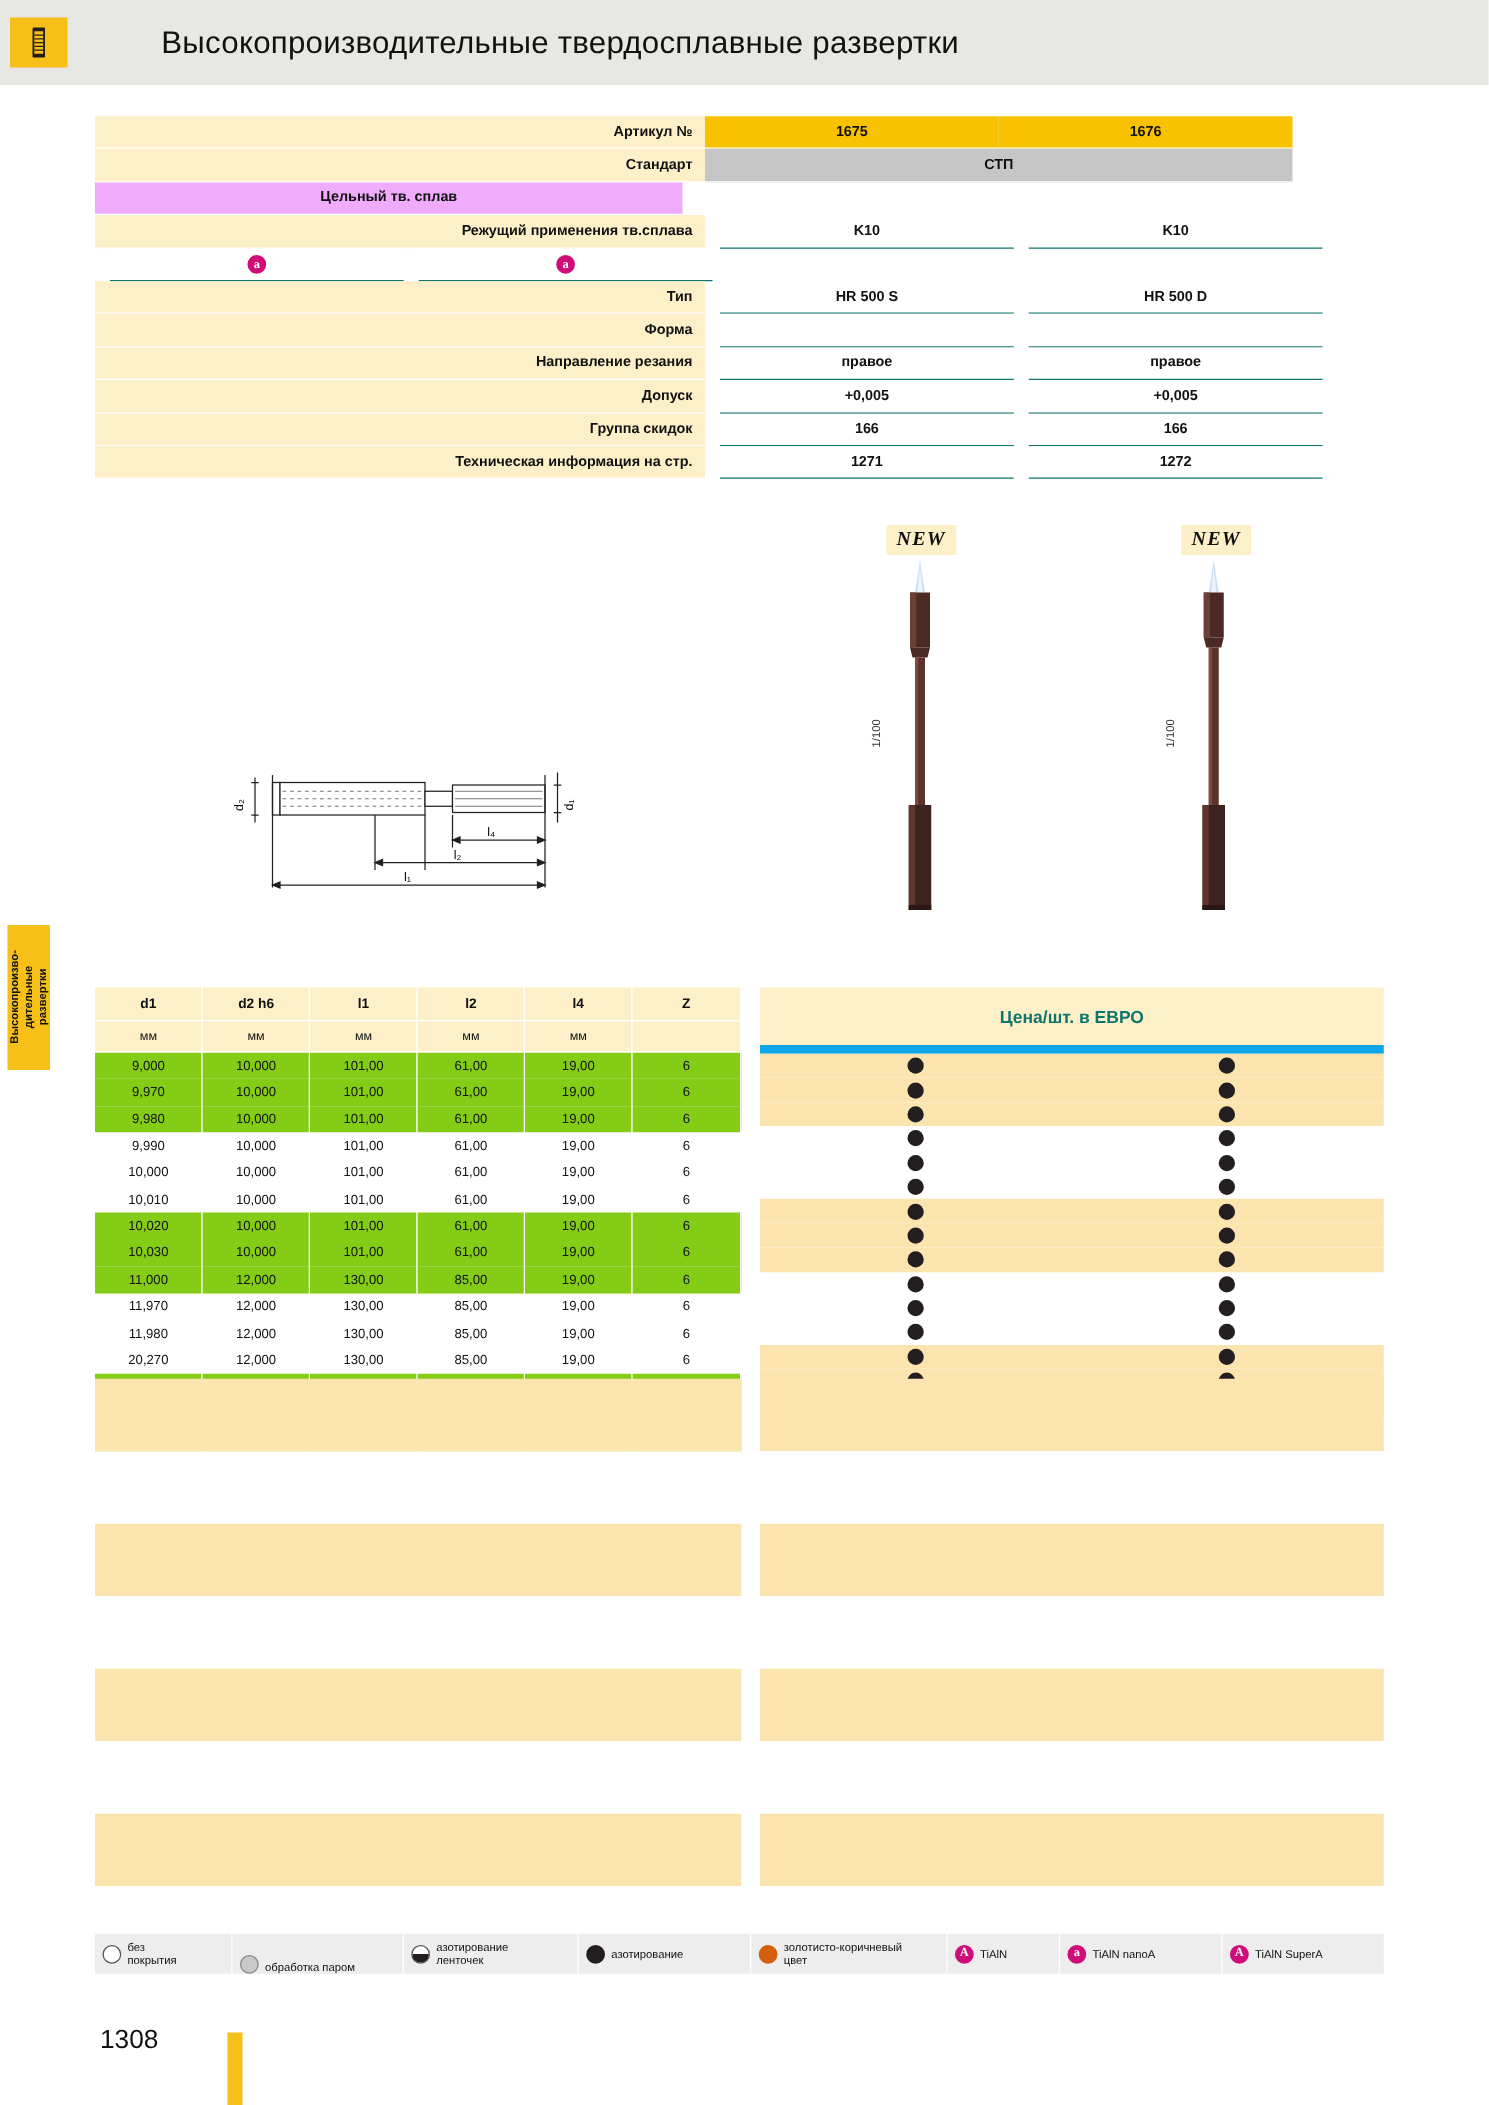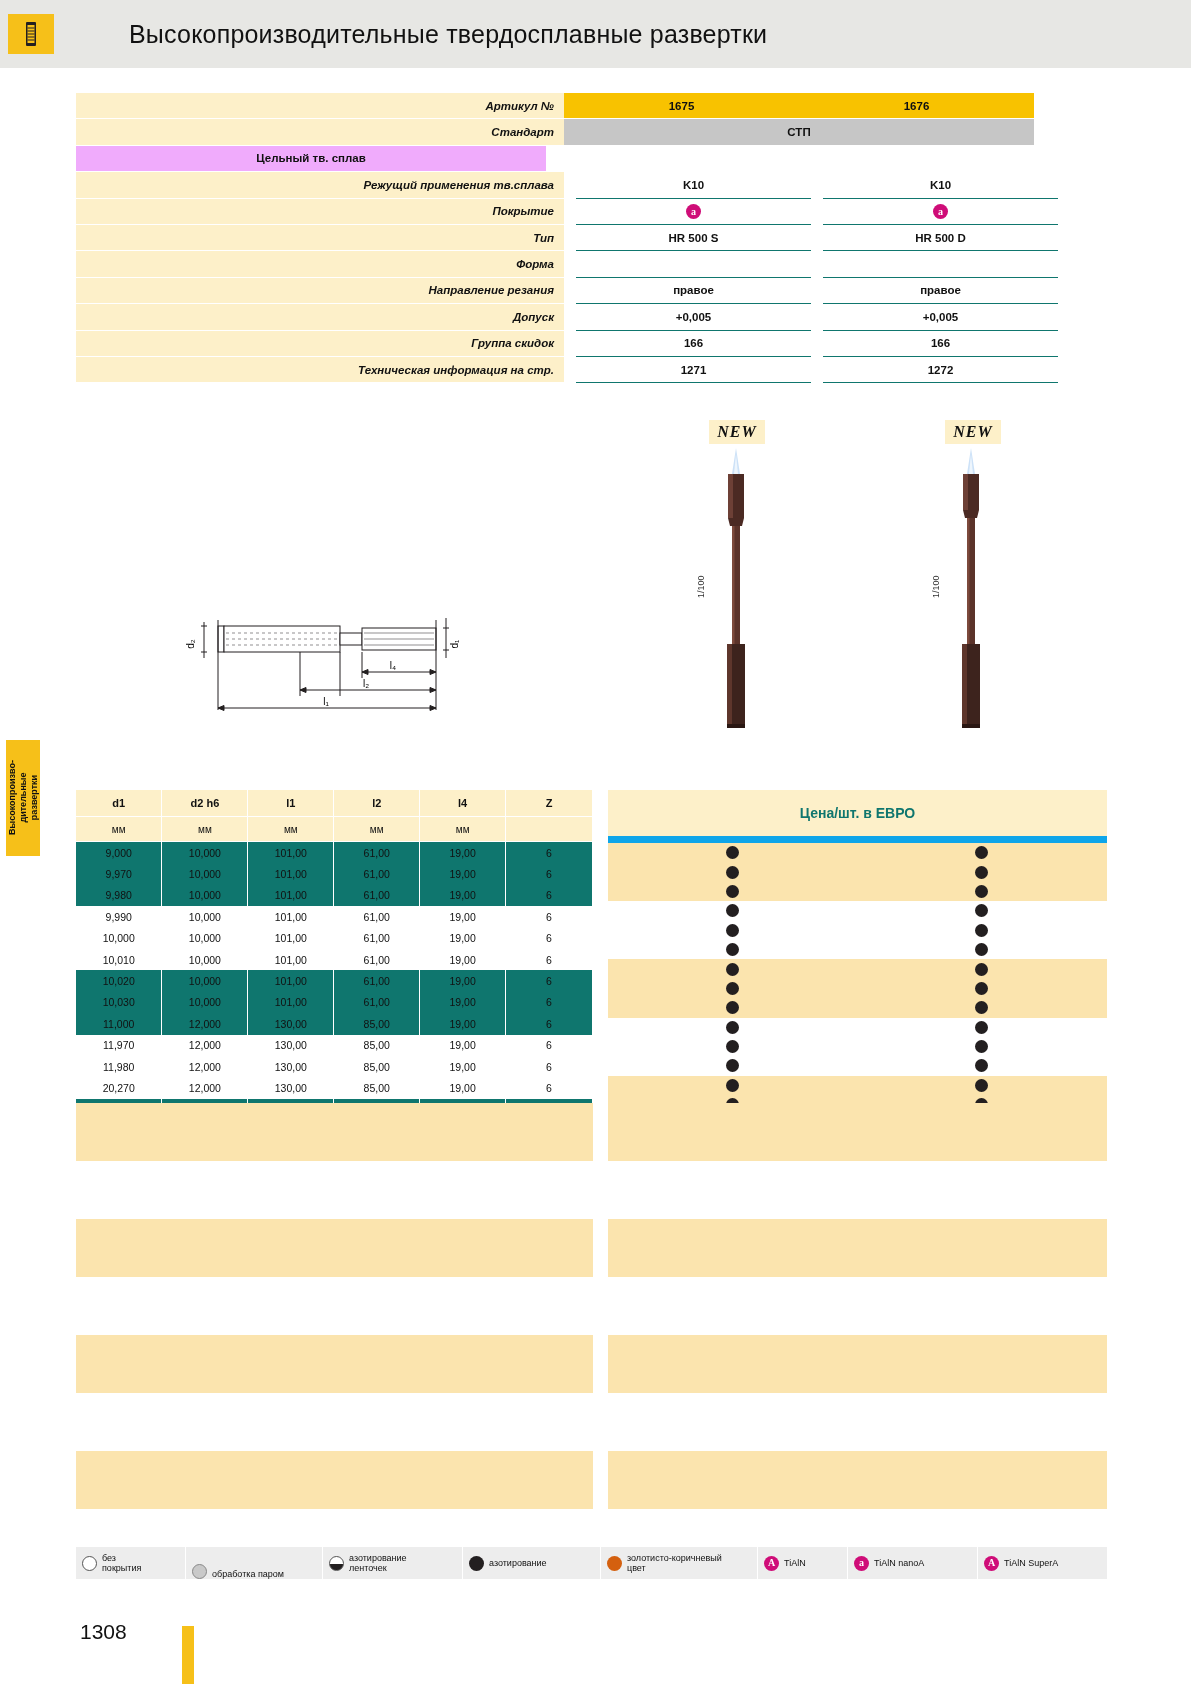--- a/index.html
+++ b/index.html
@@ -48,21 +48,20 @@
     position:absolute;left:76px;top:93px;width:1031px;
   }
   .spec-row{display:flex;height:26.4px;align-items:stretch;}
   .spec-label{
     width:488px;box-sizing:border-box;
     padding-right:10px;
     display:flex;align-items:center;justify-content:flex-end;
     font-weight:bold;font-size:11.5px;color:#111;
     background:#fdf0c9;
     border-bottom:1px solid #ffffff;
-    font-style:italic;
   }
   .spec-cell{
     width:235px;box-sizing:border-box;
     display:flex;align-items:center;justify-content:center;
     font-weight:bold;font-size:11.5px;color:#111;
     border-bottom:1px solid #ffffff;
     background:#ffffff;
   }
   .spec-cell.wide{width:470px;}
   .spec-row.article .spec-cell{background:#f8c200;}
@@ -106,21 +105,21 @@
     position:absolute;left:76px;top:790px;width:517px;
   }
   .dim table{border-collapse:collapse;width:517px;}
   .dim th,.dim td{
     font-size:10.5px;text-align:center;color:#111;
     border-right:1px solid #ffffff;
   }
   .dim th.h1{height:24px;font-weight:bold;font-size:11px;background:#fdf0c9;border-bottom:1px solid #ffffff;}
   .dim th.h2{height:22px;font-weight:normal;font-size:10px;background:#fdf0c9;border-bottom:1px solid #ffffff;}
   .dim td{height:19.4px;}
-  .dim tr.band-a td{background:#0f766e;}
+  .dim tr.band-a td{background:#84cc16;}
   .dim tr.band-b td{background:#ffffff;}
   .dim col.c1{width:86px;}
   .dim col.c2{width:86px;}
   .dim col.c3{width:86px;}
   .dim col.c4{width:86px;}
   .dim col.c5{width:86px;}
   .dim col.c6{width:87px;}
 
   
   .price{
@@ -220,21 +219,20 @@
     <div class="spec-cell wide">Цельный тв. сплав</div>
   </div>
 
   <div class="spec-row plain">
     <div class="spec-label">Режущий применения тв.сплава</div>
     <div class="spec-cell">K10</div>
     <div class="spec-cell">K10</div>
   </div>
 
   <div class="spec-row plain">
-    <div class="spec-label">Покрытие</div>
     <div class="spec-cell">
       <span class="badge-a">a</span>
     </div>
     <div class="spec-cell">
       <span class="badge-a">a</span>
     </div>
   </div>
 
   <div class="spec-row plain">
     <div class="spec-label">Тип</div>

